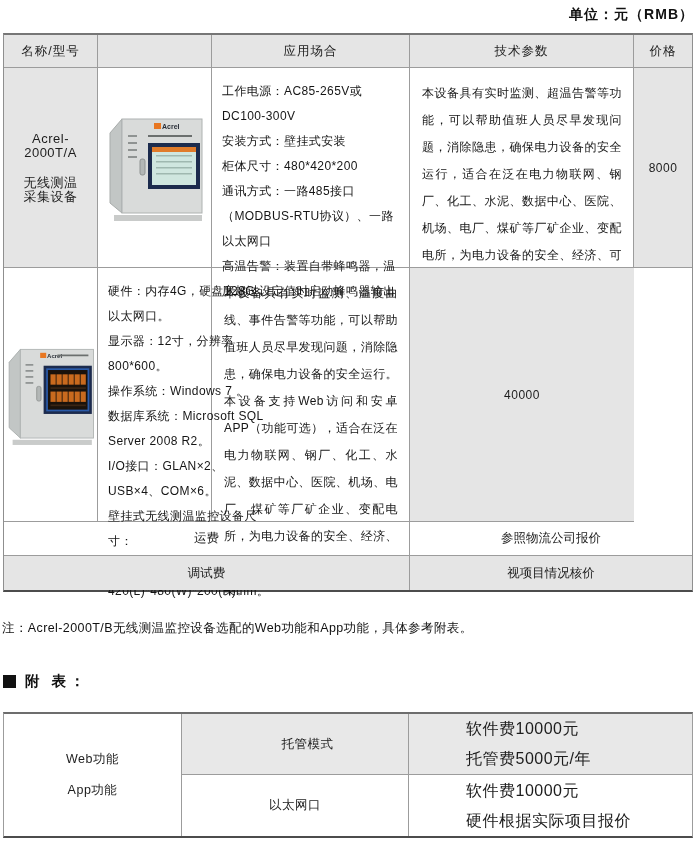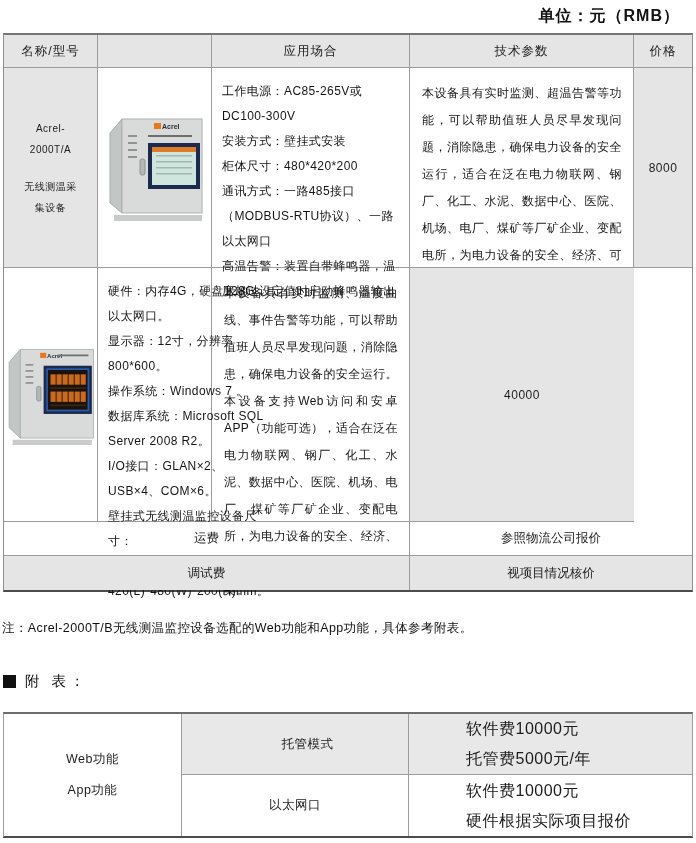--- a/index.html
+++ b/index.html
@@ -2,21 +2,21 @@
 <html><head>
 <meta charset="utf-8">
 <style>
   html,body{margin:0;padding:0;}
   body{
     width:696px;height:843px;position:relative;background:#ffffff;
     font-family:"Liberation Sans","DejaVu Sans",sans-serif;
     color:#1c1c1c;overflow:hidden;
   }
   .unit-label{
-    position:absolute;top:6px;right:16px;font-size:16px;font-weight:600;
+    position:absolute;top:6px;right:2px;font-size:14px;font-weight:600;
     letter-spacing:1px;color:#111;
   }
   
   .main-table{
     position:absolute;left:3px;top:33px;width:688px;
     display:grid;
     grid-template-columns:94px 114px 198px 224px 58px;
     grid-template-rows:33px 200px 254px 34px 34px;
     border:1px solid #8f8f8f;
     border-top:2px solid #767676;
@@ -29,21 +29,21 @@
     border-bottom:1px solid #9c9c9c;
     display:flex;align-items:center;justify-content:center;
     font-size:12.5px;
   }
   .cell.last-col{border-right:none;}
   .cell.last-row{border-bottom:none;}
   .cell.gray{background:#e5e5e5;}
   .cell.th{color:#222;letter-spacing:1px;}
   .cell.name-cell{
     flex-direction:column;gap:16px;text-align:center;
-    font-size:10px;letter-spacing:0.5px;line-height:21px;padding:4px 18px;
+    font-size:13px;letter-spacing:0.5px;line-height:14px;padding:4px 18px;
   }
   .cell.img-cell{background:#fff;}
   .cell.text-cell{
     align-items:flex-start;justify-content:flex-start;
     padding:11px 9px 8px 10px;
     font-size:12px;line-height:25px;letter-spacing:0.4px;
     white-space:pre-line;text-align:left;color:#151515;
   }
   .cell.app-cell{
     padding:12px 11px 8px 12px;line-height:27px;white-space:normal;
@@ -55,21 +55,21 @@
   
   .note{
     position:absolute;left:2px;top:620px;width:692px;
     font-size:12.5px;letter-spacing:0.4px;color:#111;
   }
   
   .appendix-title{
     position:absolute;left:3px;top:672px;display:flex;align-items:center;gap:9px;
   }
   .appendix-title .sq{width:13px;height:13px;background:#111;display:inline-block;}
-  .appendix-title .txt{font-size:14.5px;font-weight:normal;letter-spacing:4px;color:#111;}
+  .appendix-title .txt{font-size:14.5px;font-weight:bold;letter-spacing:4px;color:#111;}
   
   .appendix-table{
     position:absolute;left:3px;top:712px;width:688px;
     display:grid;
     grid-template-columns:178px 227px 283px;
     grid-template-rows:61px 61px;
     border:1px solid #9c9c9c;
     border-top:2px solid #6d6d6d;
     border-bottom:2px solid #4c4c4c;
     background:#fff;

